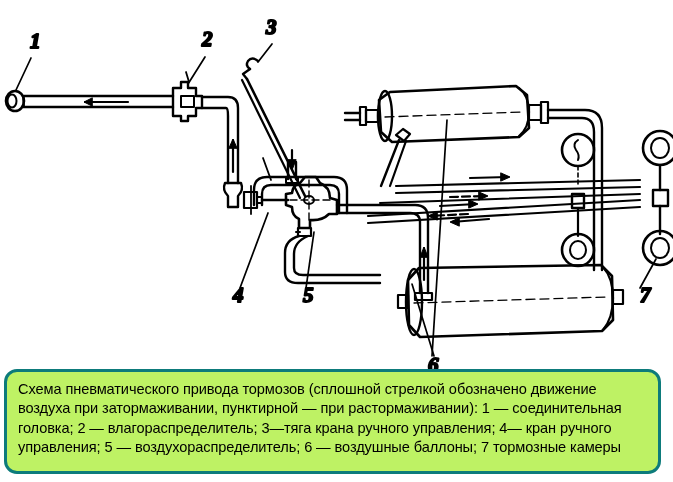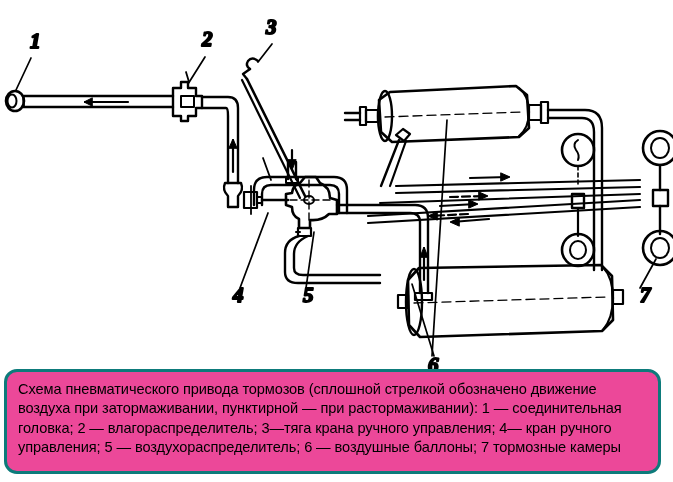--- a/index.html
+++ b/index.html
@@ -31,21 +31,21 @@
   }
   #caption-box {
     position: absolute;
     left: 4px;
     top: 369px;
     width: 657px;
     height: 105px;
     box-sizing: border-box;
     border: 3px solid #0d7b7b;
     border-radius: 13px;
-    background: #ec4899;
+    background: #bef264;
     padding: 8px 10px 4px 11px;
   }
   #caption-text {
     margin: 0;
     font-family: "Liberation Sans", sans-serif;
     font-size: 14.6px;
     line-height: 19.3px;
     color: #000000;
     letter-spacing: -0.1px;
     text-align: left;

